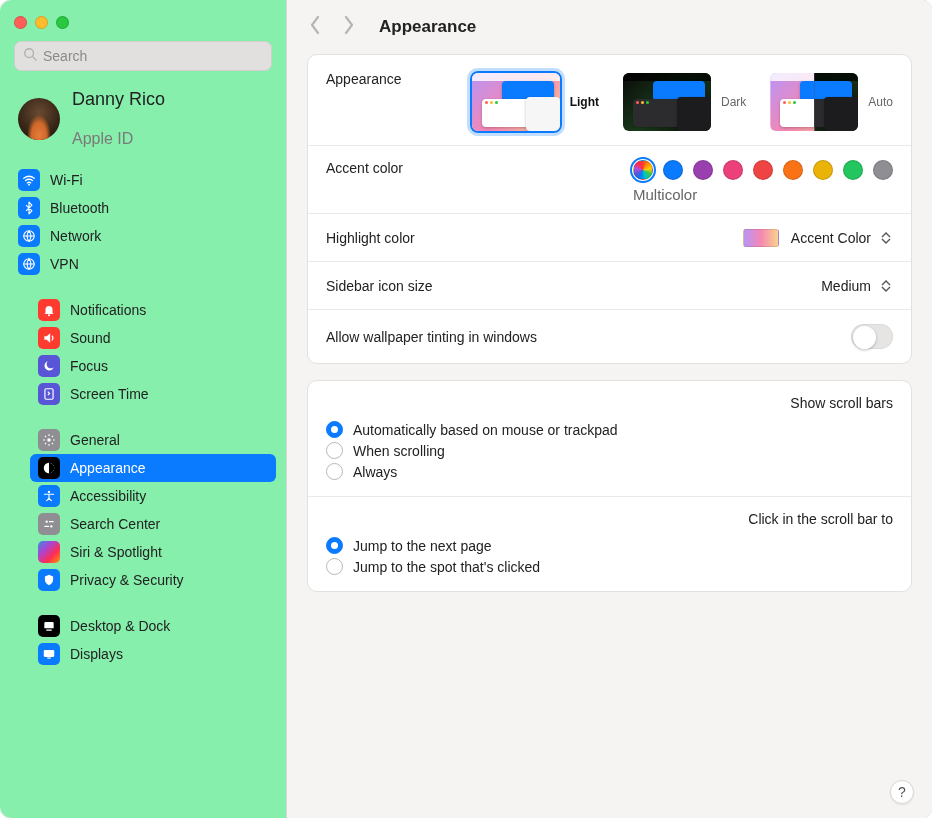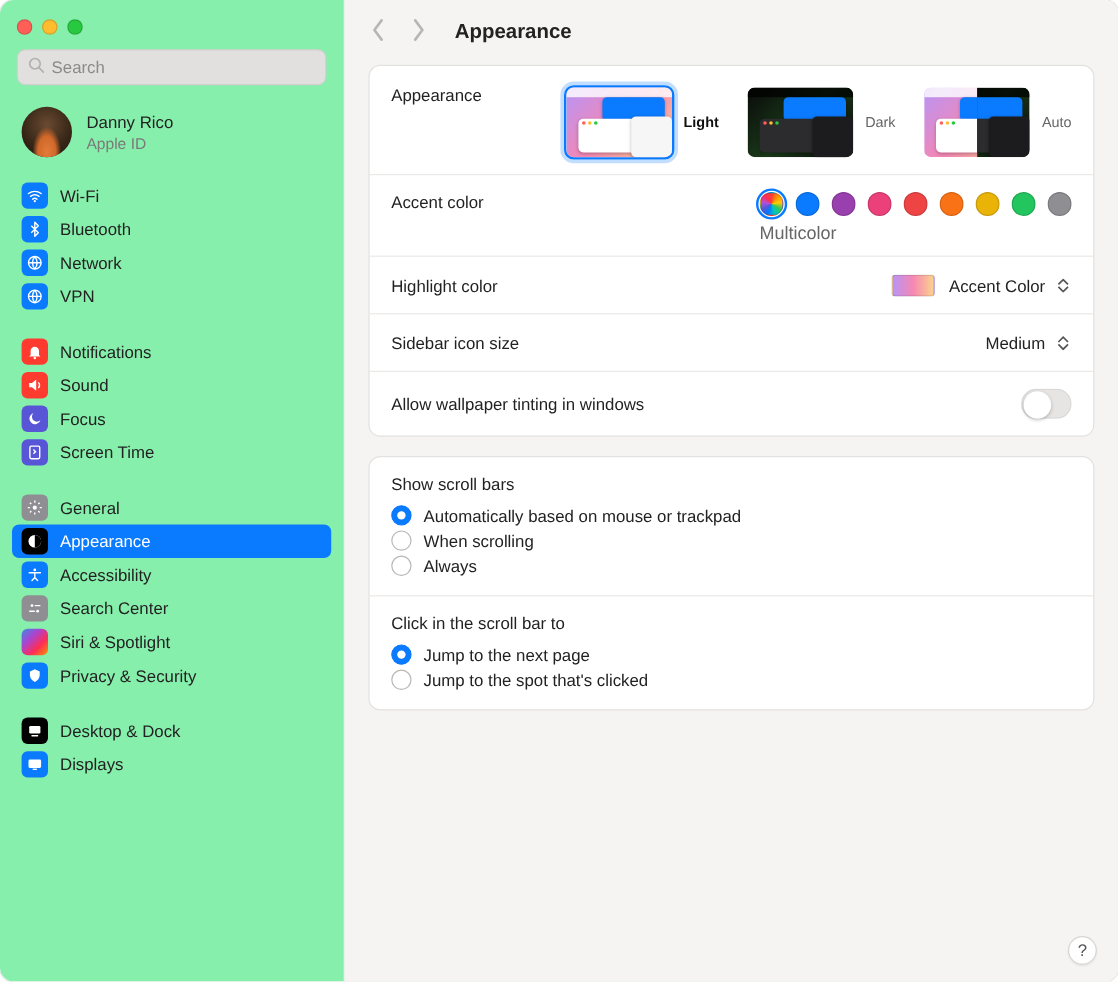--- a/index.html
+++ b/index.html
@@ -52,24 +52,24 @@
   }
   .avatar {
     width:42px; height:42px; border-radius:50%;
     background: radial-gradient(circle at 50% 35%, #6a4a32 0%, #3a2818 55%, #1c130c 100%);
     position:relative; overflow:hidden;
   }
   .avatar::after{
     content:""; position:absolute; inset:0;
     background: radial-gradient(ellipse at 50% 90%, #e37b3a 0%, #d0682a 25%, transparent 40%);
   }
-  .user .name { font-size:14px; color:#222; }
-  .user .sub { font-size:13px; color:#7a7a78; margin-top:2px;}
+  .user .name { font-size:18px; color:#222; }
+  .user .sub { font-size:16px; color:#7a7a78; margin-top:20px;}
   .sb-group { padding: 4px 10px; }
-  .sb-group + .sb-group { margin-top: 10px; }
+  .sb-group + .sb-group { margin-top: 10px; margin-left: 20px; }
   .sb-item {
     display:flex; align-items:center; gap:10px;
     padding: 3px 8px;
     border-radius: 6px;
     font-size: 14px;
     color:#222;
     cursor: default;
   }
   .sb-item.selected {
     background: #0a7aff;
@@ -177,21 +177,21 @@
     cursor:default;
   }
   .toggle .knob{
     width:23px;height:23px;border-radius:50%;
     background:#fff; position:absolute; top:0.5px; left:0.5px;
     box-shadow:0 1px 3px rgba(0,0,0,0.25);
   }
   
   .radio-block { padding: 14px 18px; }
   .radio-block + .radio-block { border-top:1px solid #ebe9e7;}
-  .radio-block .heading{font-size:14px;color:#222;margin-bottom:8px;}
+  .radio-block .heading{font-size:14px;color:#222;margin-bottom:8px;text-align:right;}
   .radio-opt{display:flex;align-items:center;gap:10px;font-size:14px;color:#222;padding:2px 0;cursor:default;}
   .radio{width:17px;height:17px;border-radius:50%;border:1px solid #b9b8b5;background:#fff;position:relative;}
   .radio.checked{border-color:#0a7aff;background:#0a7aff;}
   .radio.checked::after{content:"";position:absolute;inset:4px;border-radius:50%;background:#fff;}
   .help-btn{
     position:absolute; right:18px; bottom:14px;
     width:24px;height:24px;border-radius:50%;
     background:#fff; border:1px solid #d8d6d4;
     display:flex;align-items:center;justify-content:center;
     font-size:14px;color:#555;

